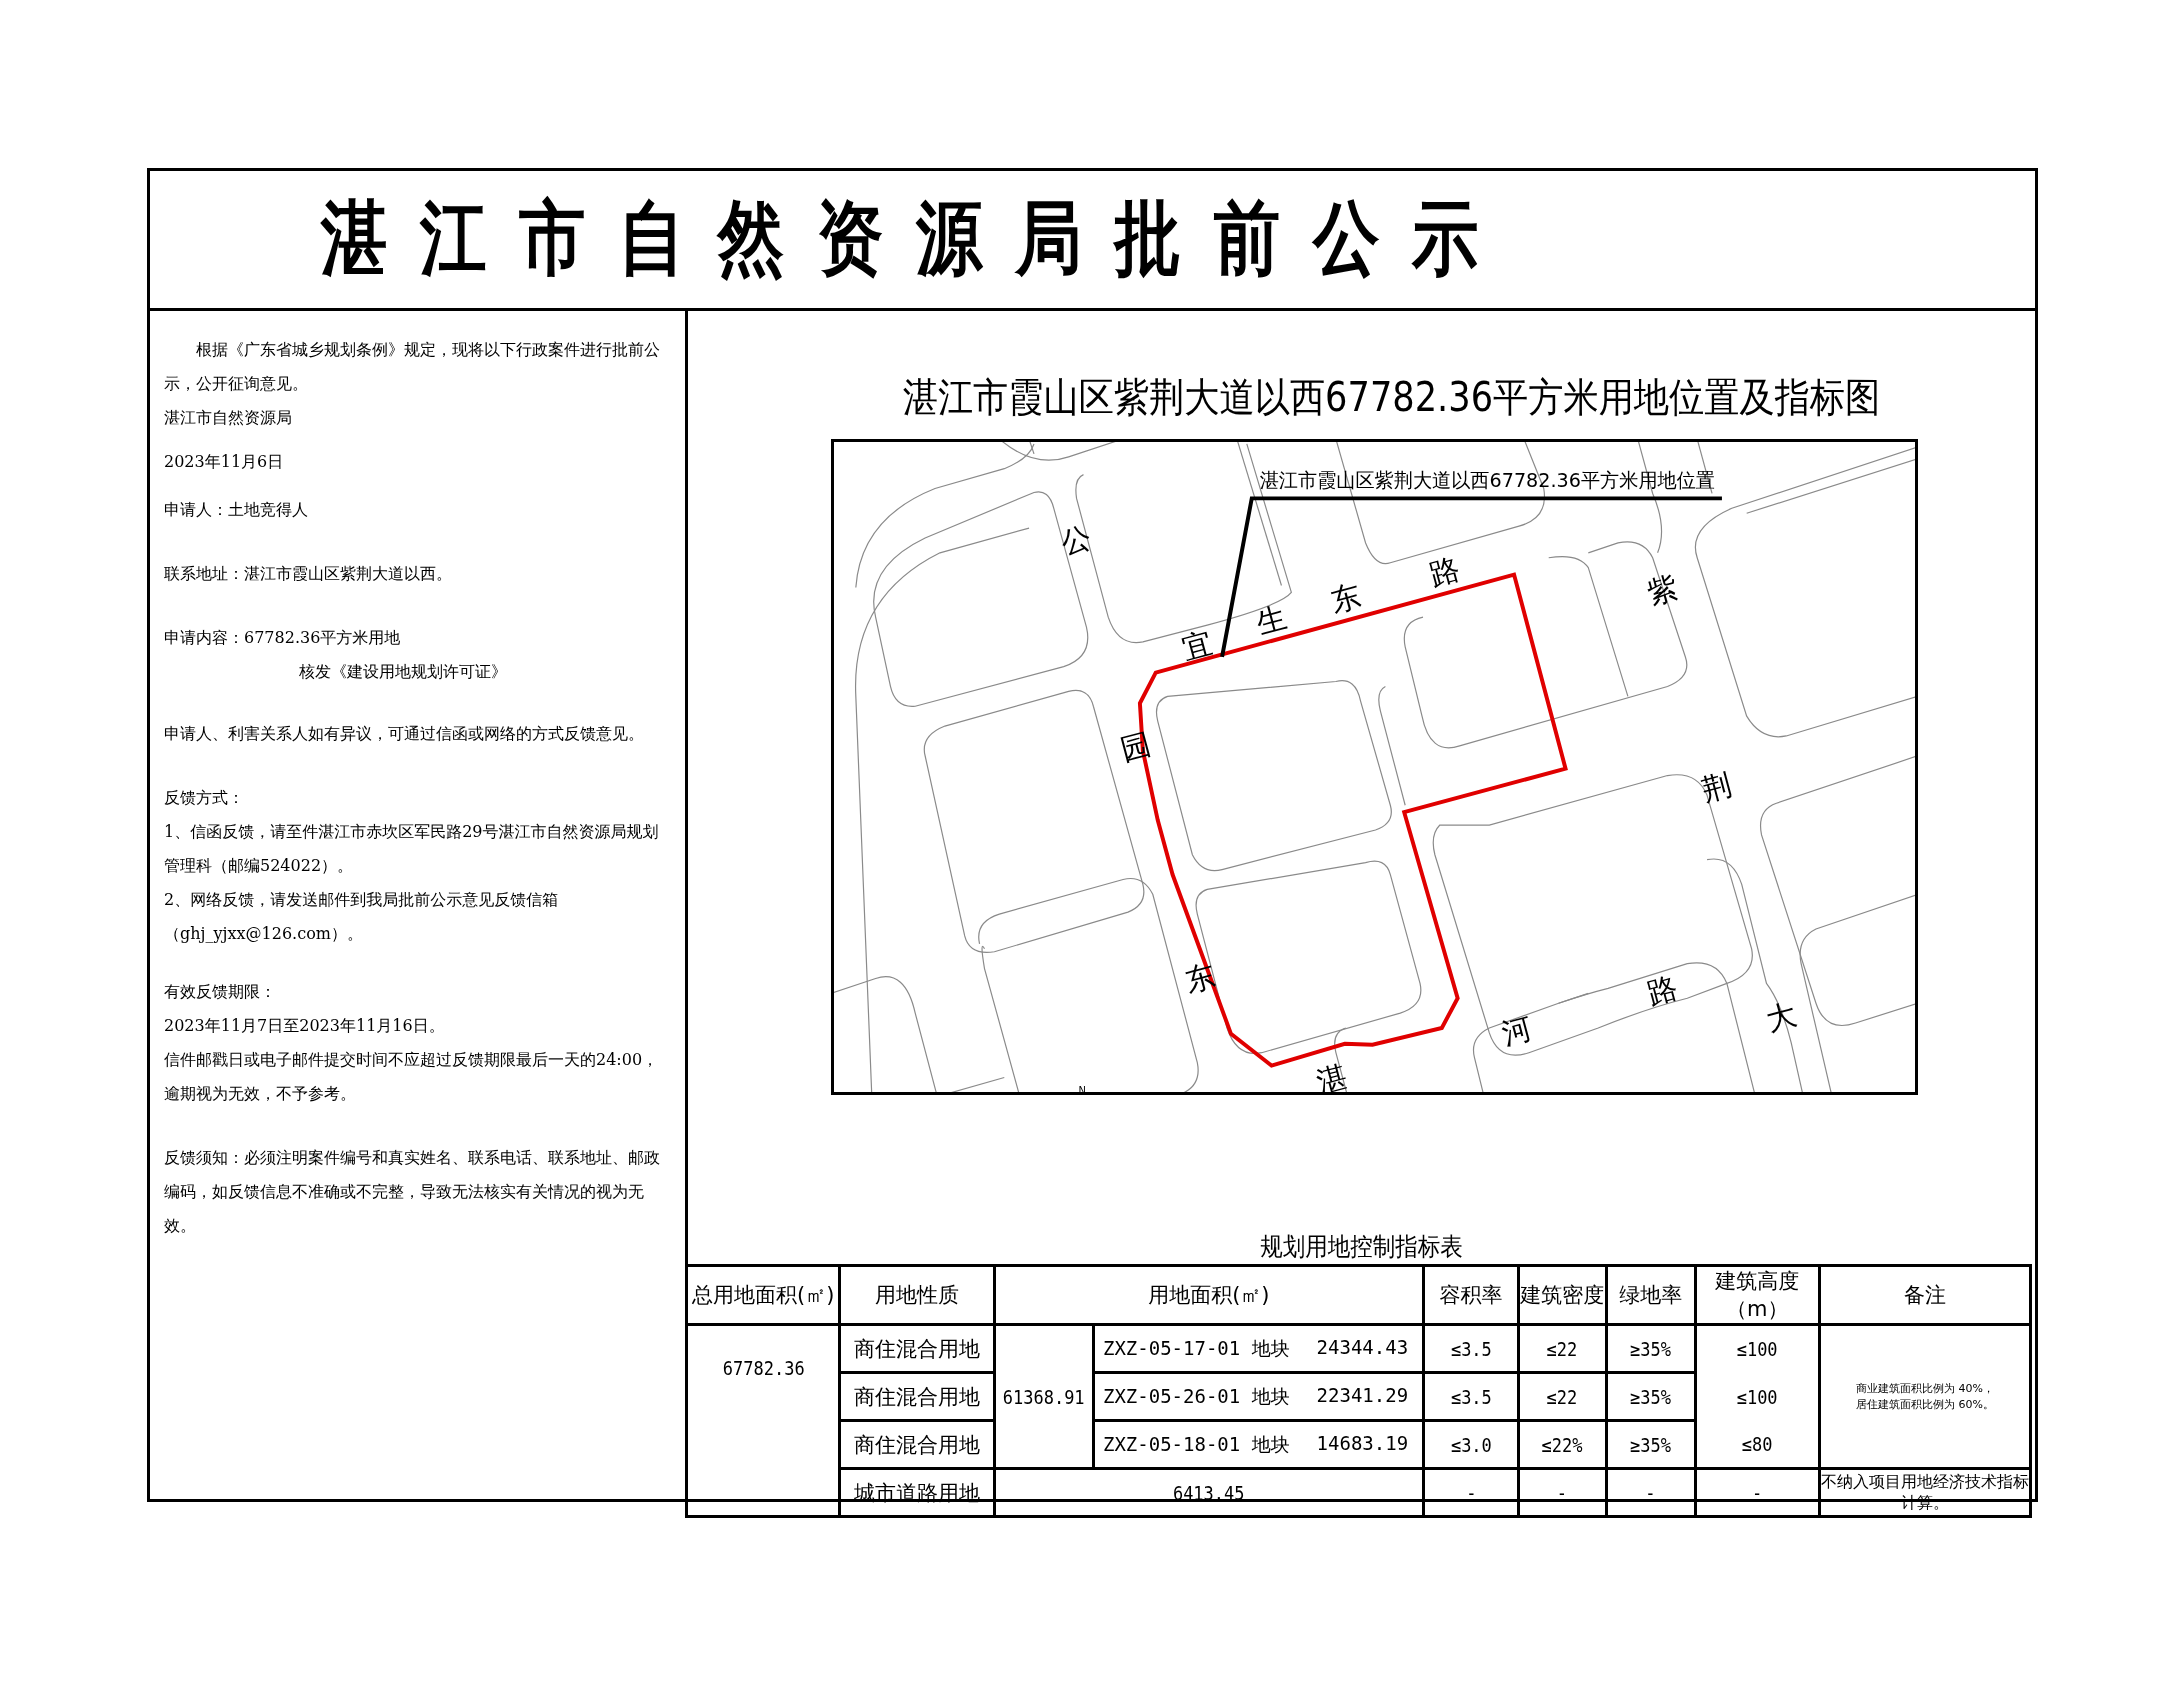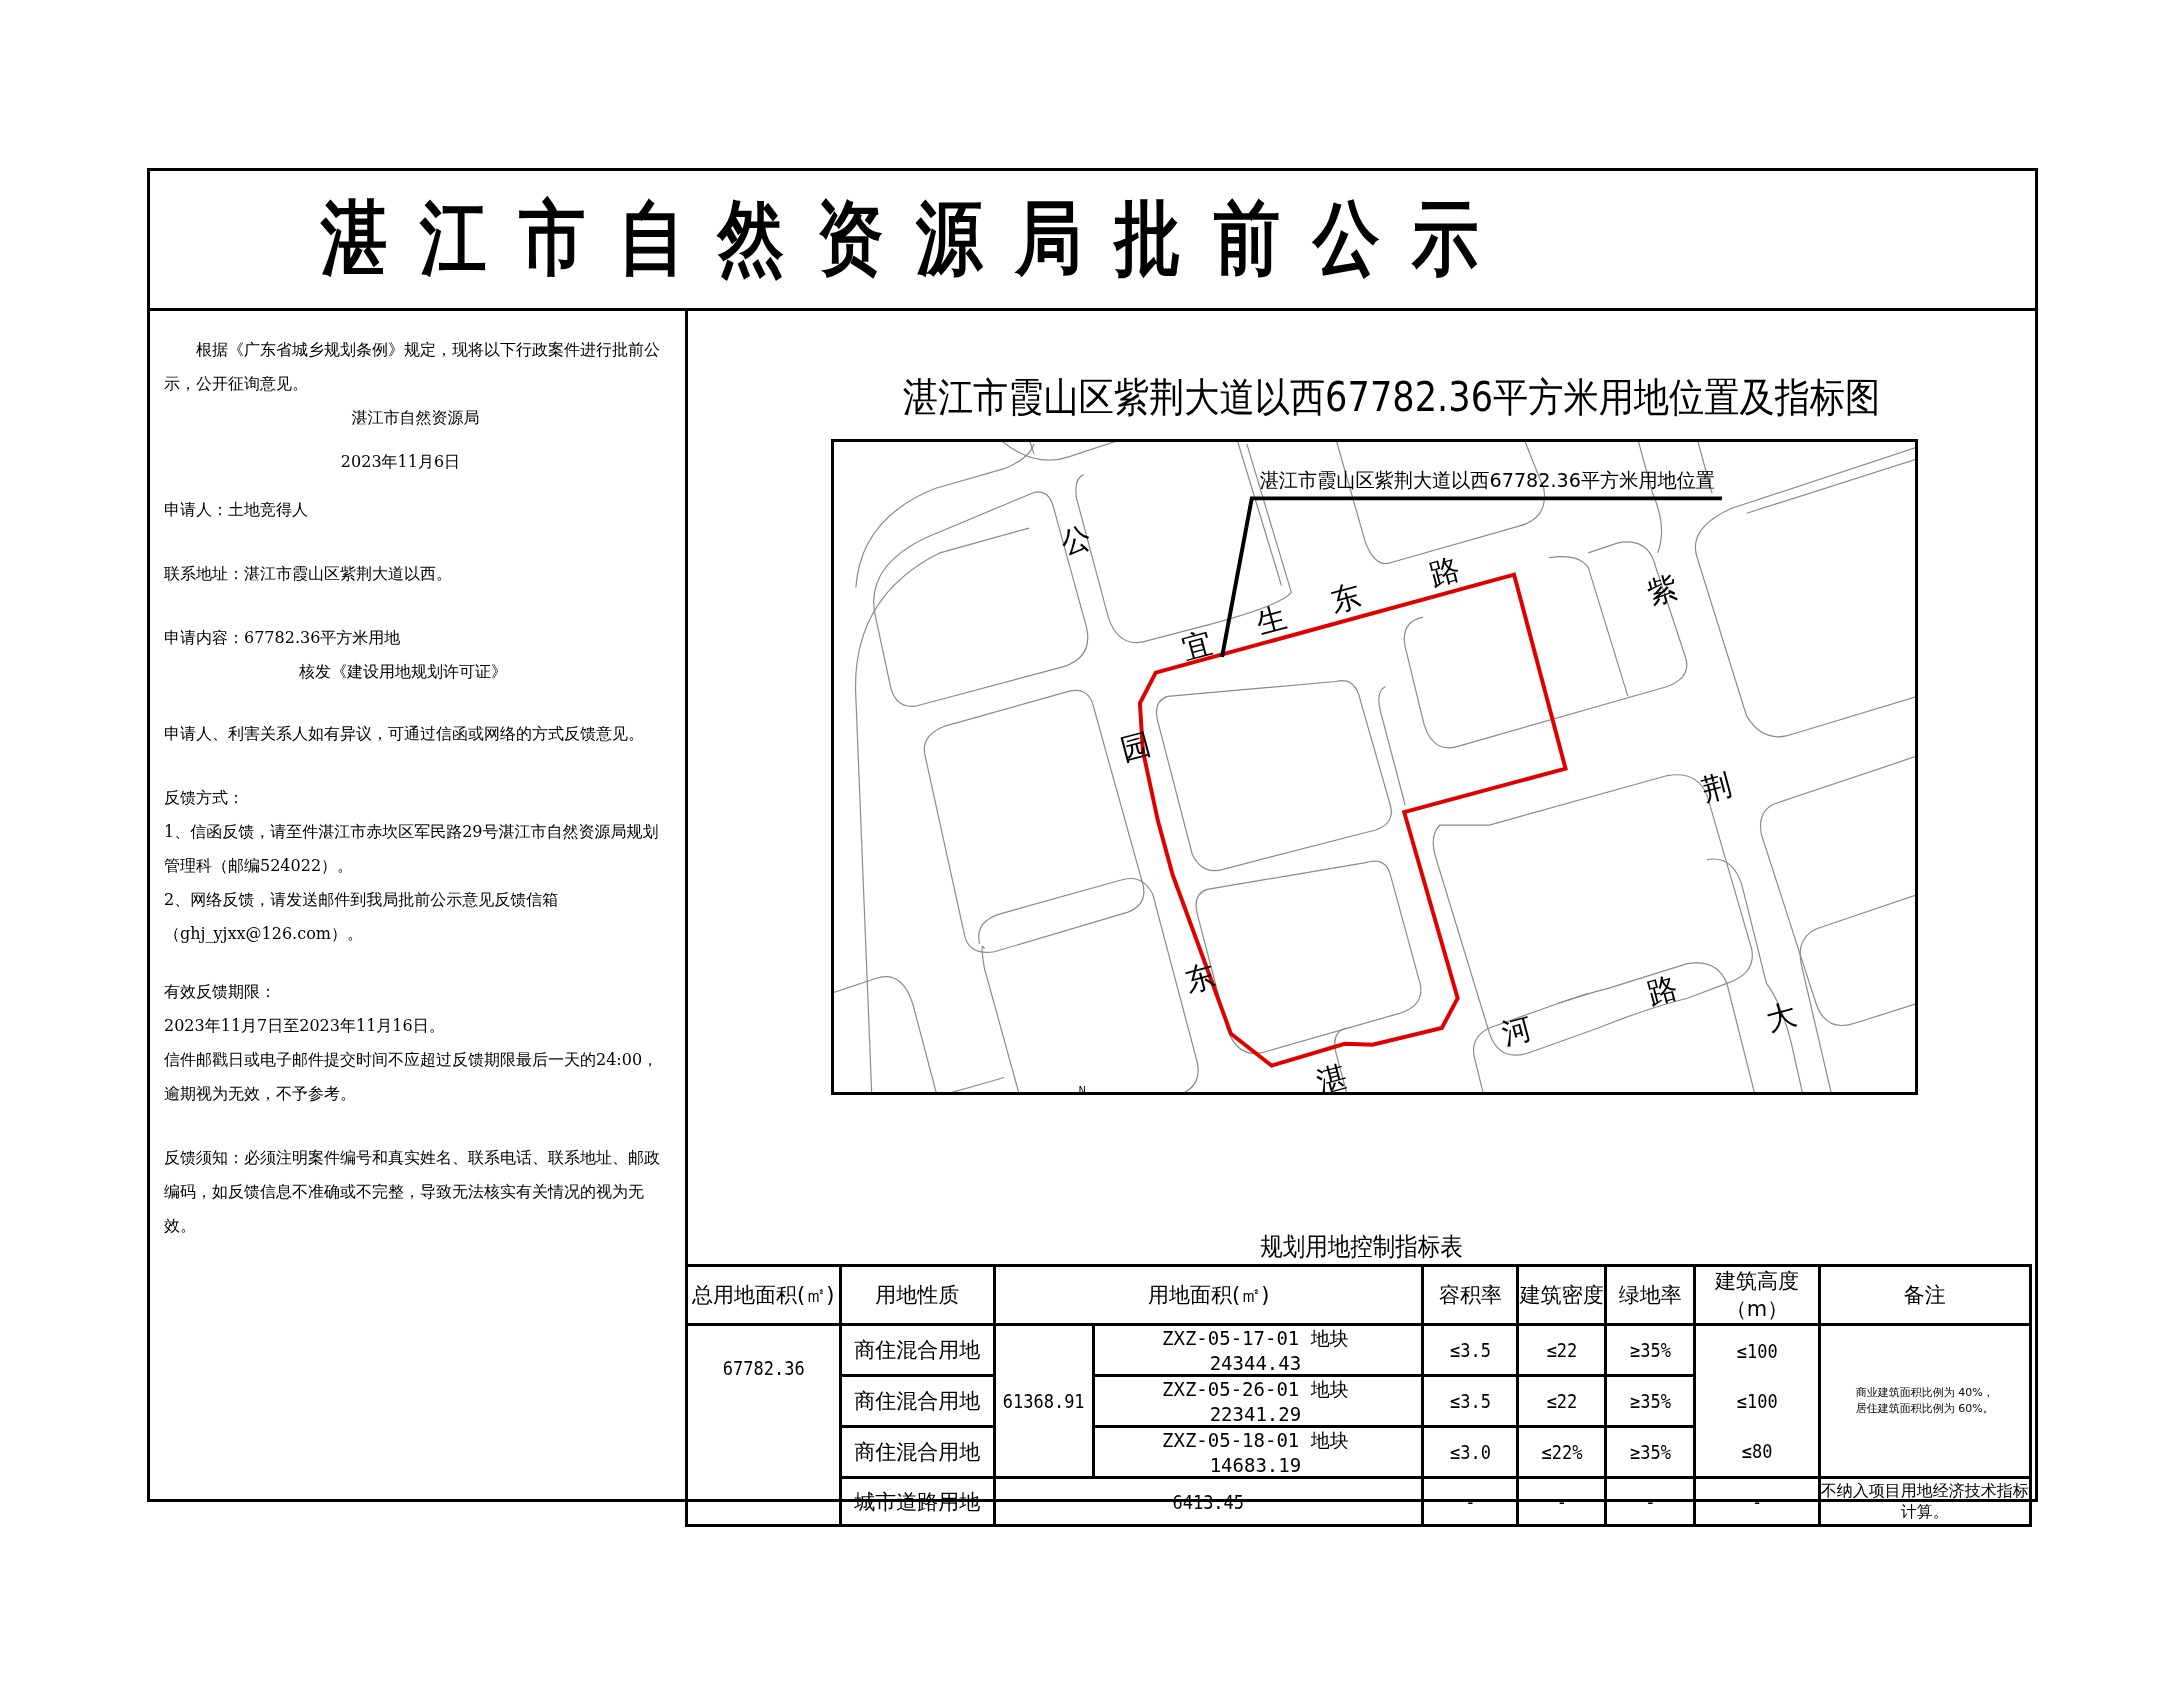--- a/index.html
+++ b/index.html
@@ -10,41 +10,41 @@
   .header { position:absolute; left:0; top:0; width:100%; height:140px;
             border-bottom:3px solid #000; box-sizing:border-box;
             display:flex; align-items:center; justify-content:flex-start; }
   .header-title { font-family:"DejaVu Sans", sans-serif; font-size:81px; font-weight:bold;
                   letter-spacing:40px; transform:scaleX(0.82); white-space:nowrap; margin-left:40px; }
   .left { position:absolute; left:0; top:140px; width:538px; height:1188px;
           border-right:3px solid #000; box-sizing:border-box; padding:0 16px 0 14px;
           font-size:16px; line-height:34px; }
   .left p { margin:0; }
   .indent { text-indent:2em; }
-  .right-align { text-align:center; padding-right:2px; }
+  .right-align { text-align:left; padding-right:2px; }
   .gap-s { height:14px; }
   .gap-m { height:30px; }
   .gap-l { height:34px; }
   .content-indent { padding-left:135px; }
   .right { position:absolute; left:538px; top:140px; width:1347px; height:1188px; }
   .map-title { position:absolute; left:0; top:59px; width:100%; text-align:center;
                font-family:"DejaVu Sans", sans-serif; font-size:40px; transform:scaleX(0.88);
                white-space:nowrap; margin-left:30px; }
   .map-frame { position:absolute; left:143px; top:128px; width:1087px; height:656px;
                border:3px solid #000; box-sizing:border-box; overflow:hidden; }
   .map-frame svg { position:absolute; left:-3px; top:-3px; }
   .table-title { position:absolute; left:0; top:919px; width:100%; text-align:center;
                  font-family:"DejaVu Sans", sans-serif; font-size:25px; transform:scaleX(0.9); }
   table.idx { position:absolute; left:-3px; top:953px; border-collapse:collapse;
               font-size:21px; }
   table.idx td { border:3px solid #000; text-align:center; padding:0; height:45px;
                  font-family:"DejaVu Sans", sans-serif; }
   table.idx td.num { font-family:"DejaVu Sans Mono", monospace; font-size:20px; transform:scaleX(0.85); }
   .parcel-cell { display:flex; justify-content:space-between; padding:0 14px 0 8px;
-                 font-family:"DejaVu Sans Mono", monospace; font-size:19px;flex-direction:column; }
+                 font-family:"DejaVu Sans Mono", monospace; font-size:19px; }
   .note { font-size:11px; line-height:16px; }
   .note-sm { font-size:16px; }
   .sep-none-bottom { border-bottom:none !important; }
   .sep-none-top { border-top:none !important; }
 </style>
 </head>
 <body>
 
 <div class="frame">
 

